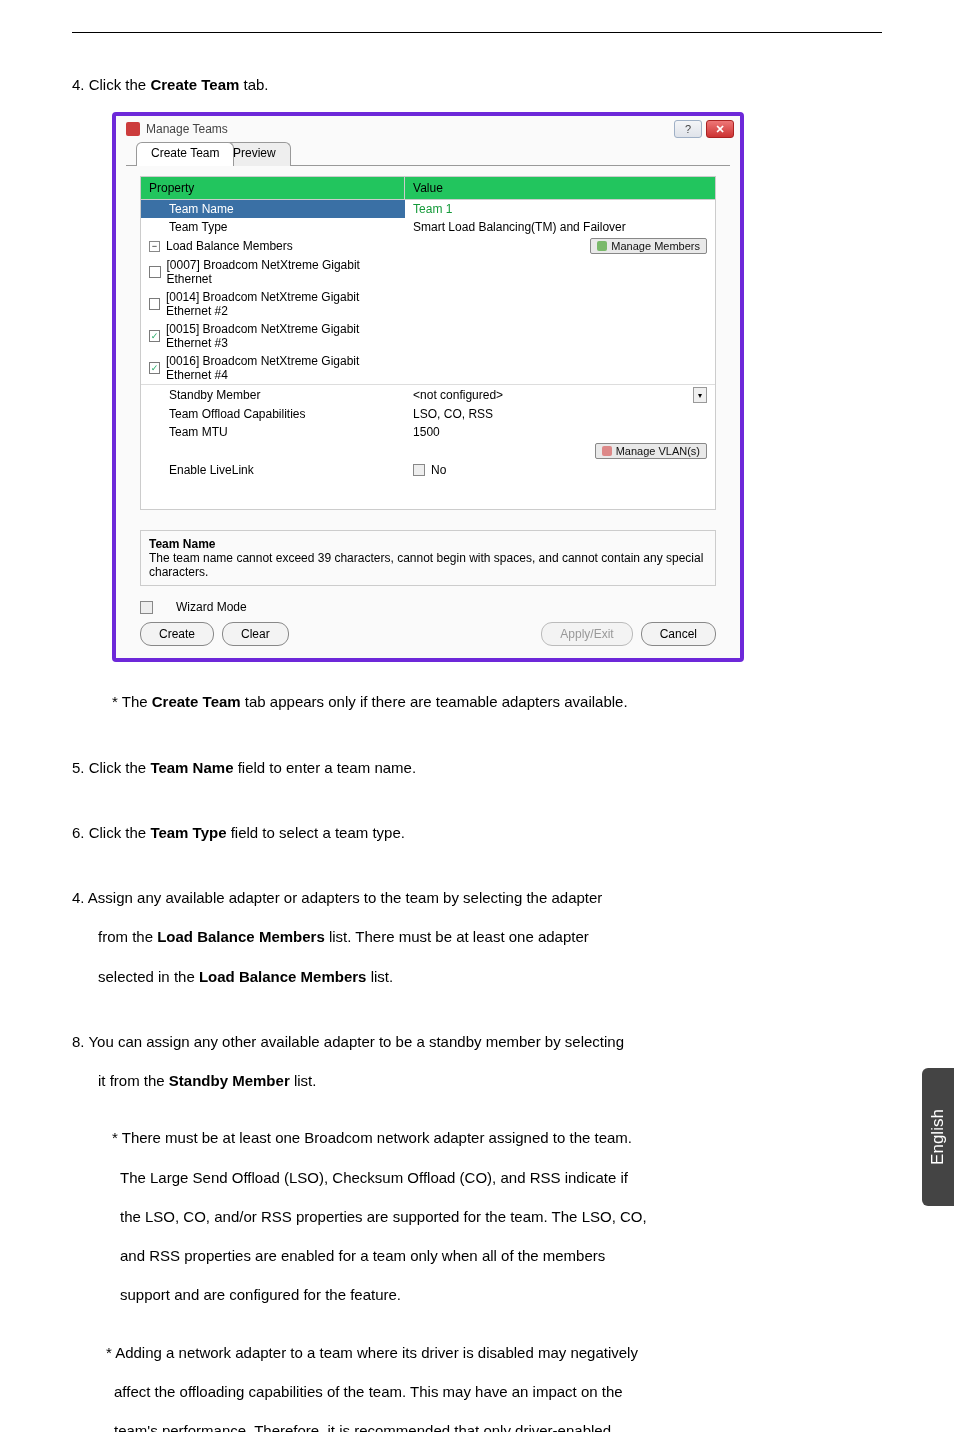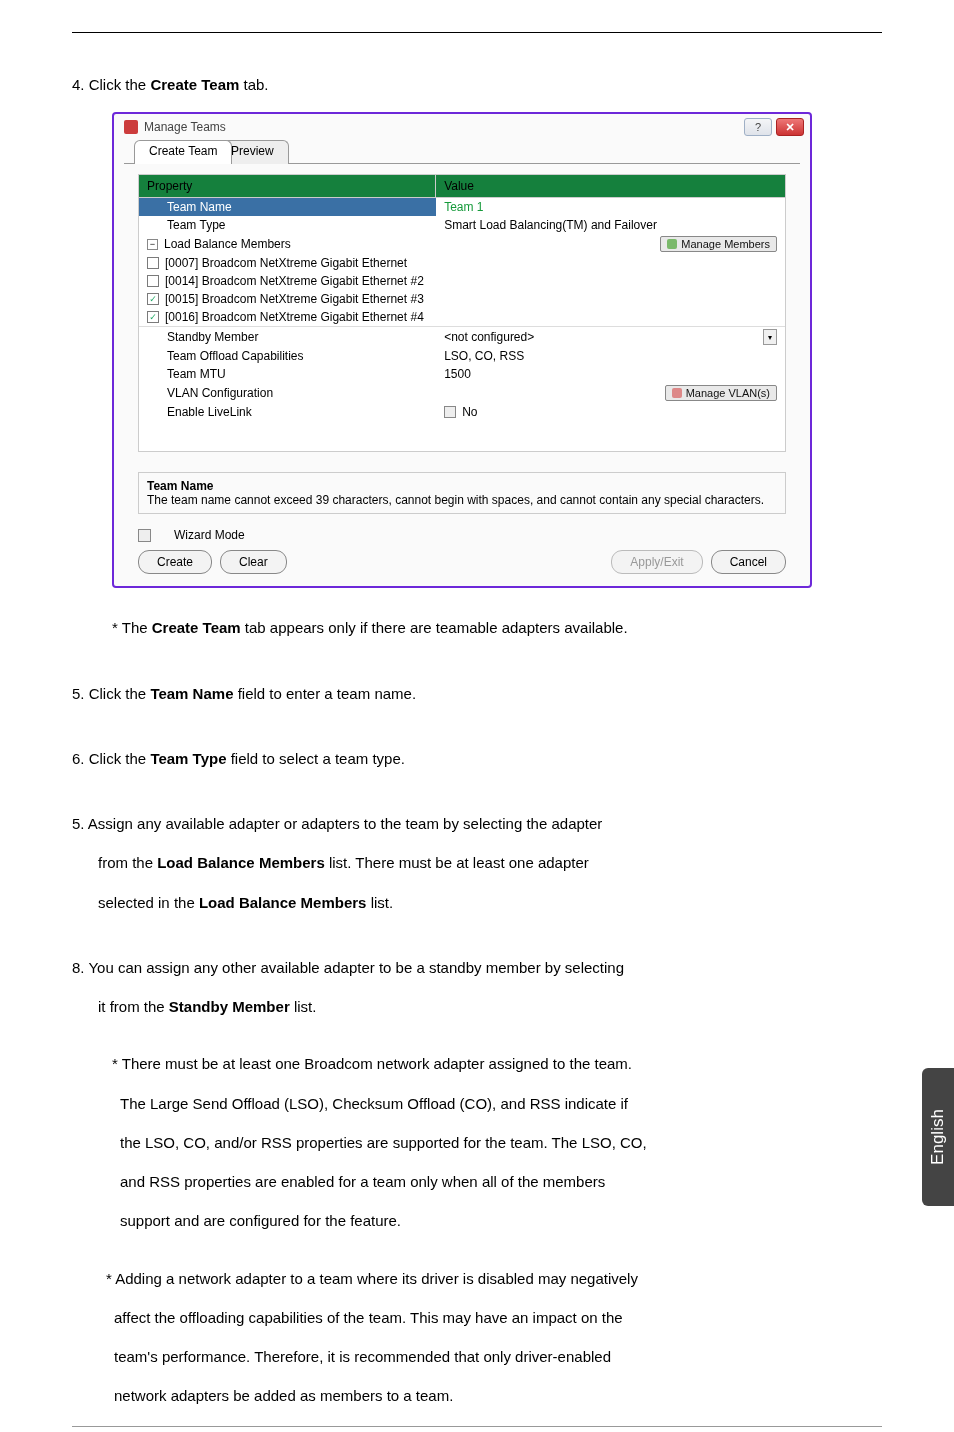--- a/index.html
+++ b/index.html
@@ -24,22 +24,22 @@
     margin-bottom: 16px;
   }
   .step-text.indent { margin-left: 26px; }
   .step-text.indent2 { margin-left: 40px; }
   .step-text.indent3 { margin-left: 48px; }
   b, strong { font-weight: bold; }
 
   
   .dialog-wrap {
     margin: 12px 0 28px 40px;
-    width: 700px;
-    border: 2px solid #6d28d9;
+    width: 632px;
+    border: 4px solid #6d28d9;
     border-radius: 4px;
     background: #fafafa;
     padding-bottom: 12px;
     font-size: 12px;
   }
   .dialog-titlebar {
     display: flex;
     align-items: center;
     justify-content: space-between;
     padding: 4px 6px 4px 10px;
@@ -75,21 +75,21 @@
 
   .dlg-body {
     margin: 10px 24px 0 24px;
     border: 1px solid #ccc;
     background: #fff;
   }
   .dlg-header-row {
     display: flex;
     border-bottom: 1px solid #ccc;
     font-size: 12px;
-    background: #15803d;
+    background: #22c55e;
   }
   .dlg-header-row .col-prop { width: 46%; padding: 4px 8px; border-right: 1px solid #ccc; }
   .dlg-header-row .col-val { flex:1; padding: 4px 8px; }
 
   .dlg-row { display:flex; font-size:12px; }
   .dlg-row .c1 { width: 46%; padding: 2px 8px; display:flex; align-items:center; }
   .dlg-row .c2 { flex:1; padding: 2px 8px; display:flex; align-items:center; justify-content:space-between; }
 
   .row-highlight .c1 { background:#3a70a5; color:#fff; }
   .row-highlight .c2 { color:#159a3a; }
@@ -295,23 +295,20 @@
       <div class="dlg-row">
         <div class="c1" style="padding-left:28px;">
             <span>Team MTU</span>
           </div>
         <div class="c2">
             <span>1500</span>
           </div>
       </div>
 
       <div class="dlg-row">
-        <div class="c1" style="padding-left:28px;">
-            <span>VLAN Configuration</span>
-          </div>
         <div class="c2">
             <span></span>
             <span class="pill-btn pink">
               <span class="mini-icon"></span>
               <span>Manage VLAN(s)</span>
             </span>
           </div>
       </div>
 
       <div class="dlg-row">
@@ -362,21 +359,21 @@
   </p>
 
   <div class="section-gap"></div>
 
   <p class="step-text">
     <span>6. Click the </span><b>Team Type</b><span> field to select a team type.</span>
   </p>
 
   <div class="section-gap"></div>
 
-  <p class="step-text">5. Assign any available adapter or adapters to the team by selecting the adapter</p>
+  <p class="step-text">4. Assign any available adapter or adapters to the team by selecting the adapter</p>
   <p class="step-text indent">
     <span>from the </span><b>Load Balance Members</b><span> list. There must be at least one adapter</span>
   </p>
   <p class="step-text indent">
     <span>selected in the </span><b>Load Balance Members</b><span> list.</span>
   </p>
 
   <div class="section-gap"></div>
 
   <p class="step-text">8. You can assign any other available adapter to be a standby member by selecting</p>

